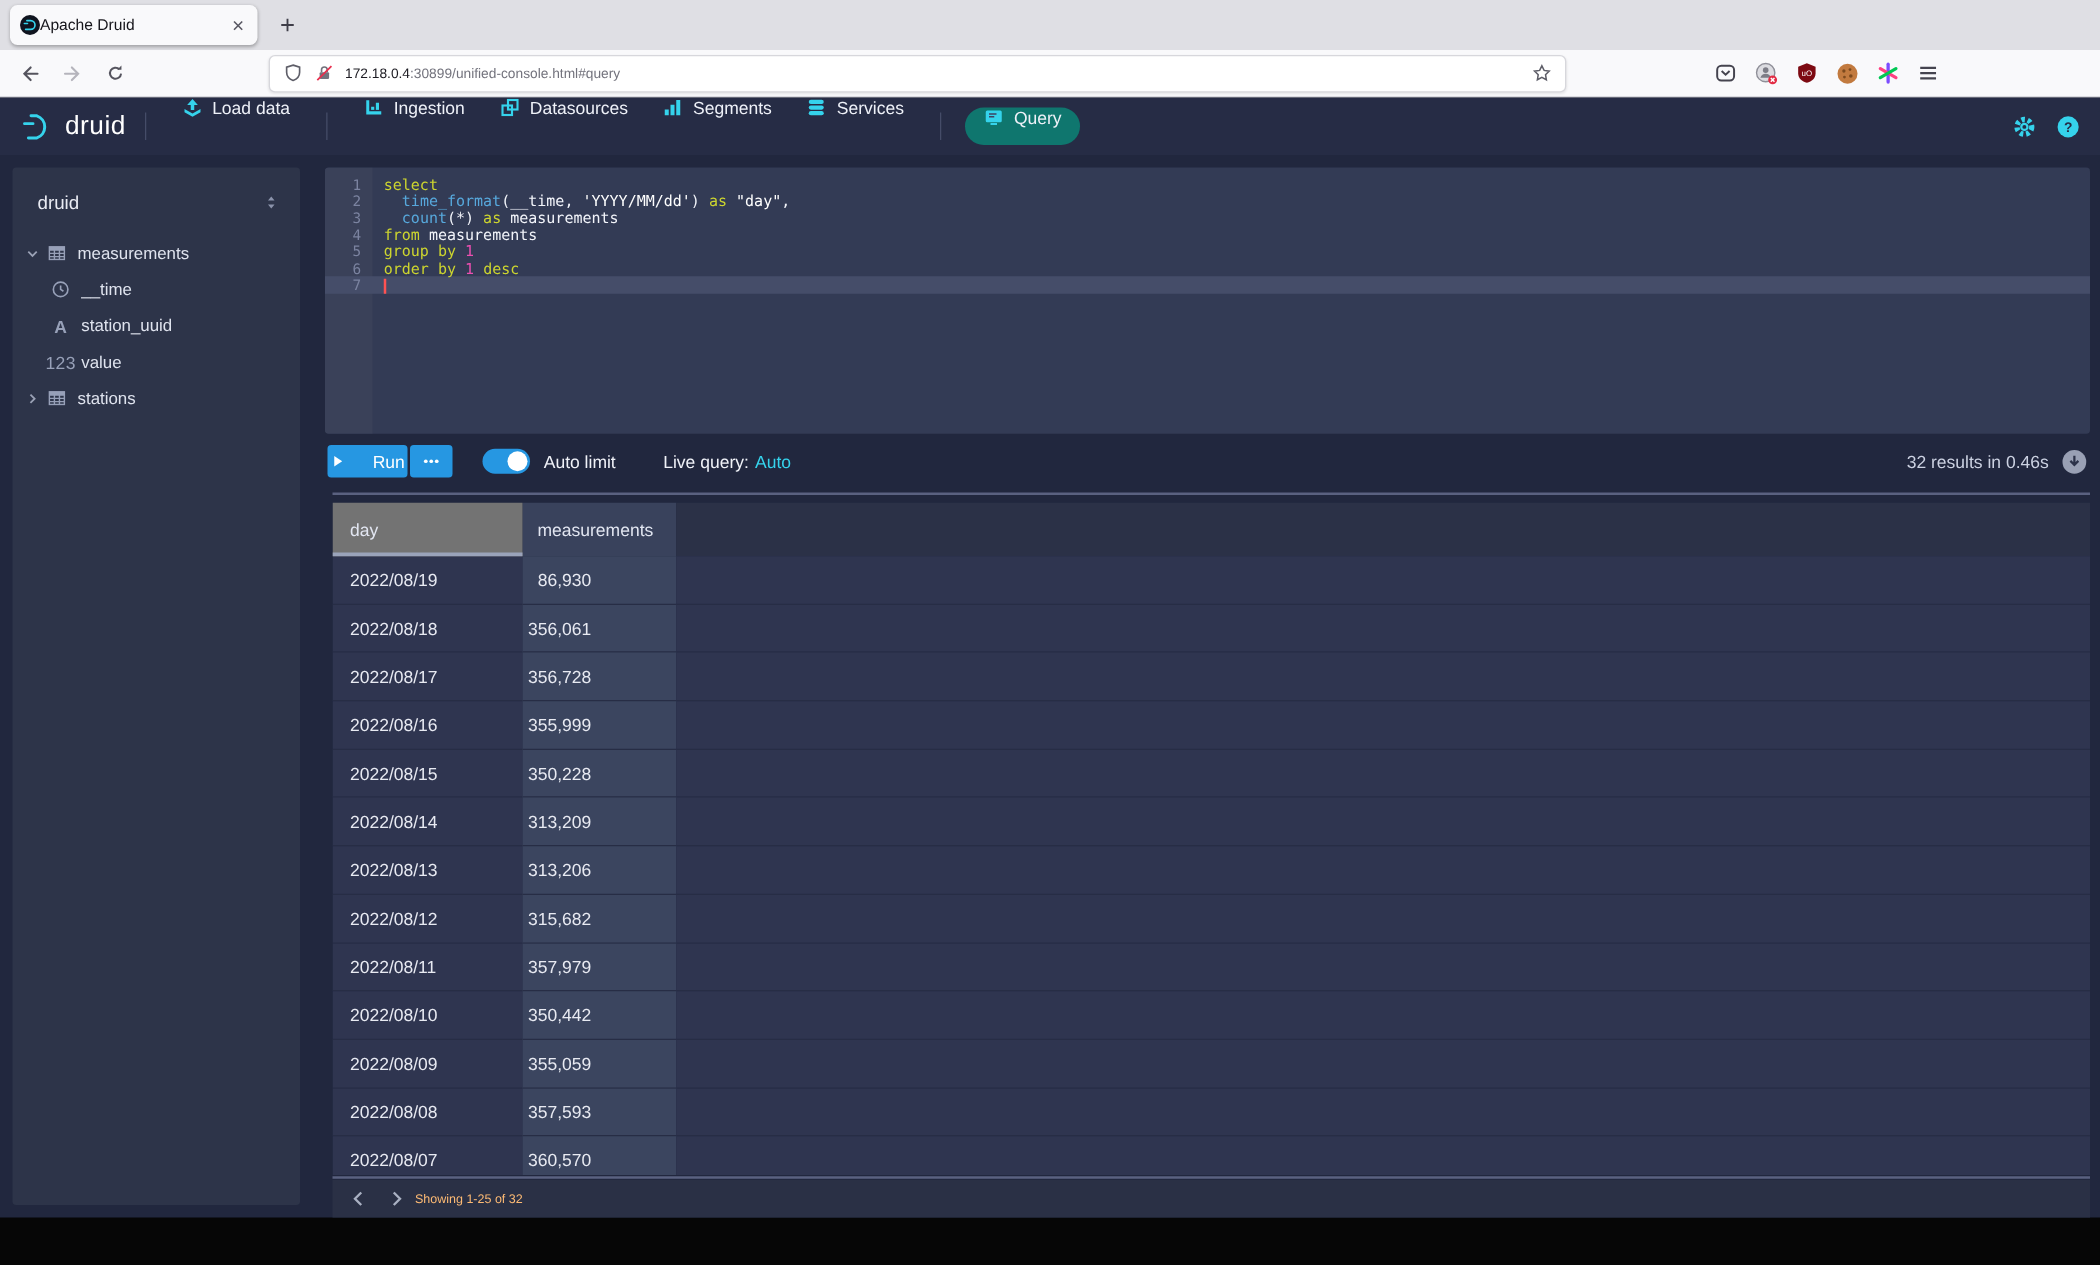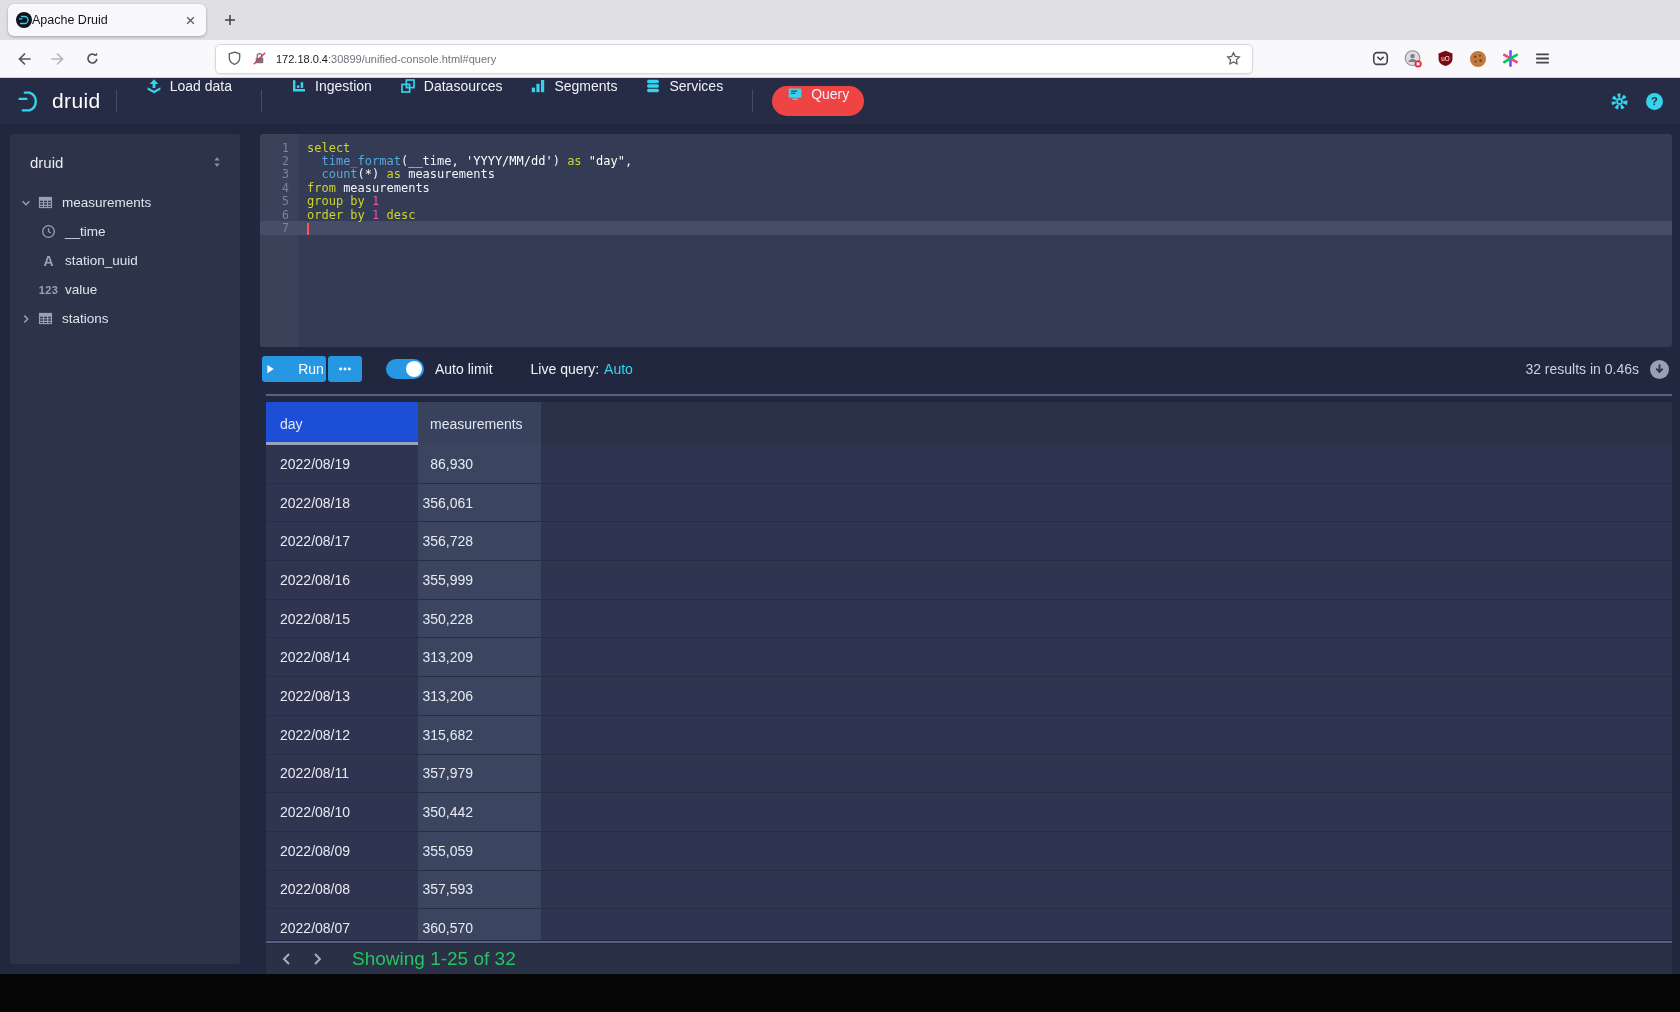--- a/index.html
+++ b/index.html
@@ -32,41 +32,41 @@
   .url-host{color:#1c1b22}
   .url-rest{color:#73737d}
   .ext-icons{margin-left:112px;display:flex;align-items:center;gap:13px}
 
   
   .navbar{height:46px;background:#262c45;display:flex;align-items:center;padding:0 16px;position:relative}
   .brand{display:flex;align-items:center;gap:9px}
   .brand-text{color:#fff;font-size:21px;letter-spacing:.4px}
   .nav-divider{width:1px;height:22px;background:#454c68;margin:0 15px}
   .nav-item{display:flex;align-items:flex-start;gap:8px;color:#eef1f8;font-size:14px;margin:0 14px;height:46px;cursor:default}
-  .nav-item.active{background:#ef4444;border-radius:16px;height:30px;padding:0 15px;margin:0 0 0 4px}
+  .nav-item.active{background:#0f766e;border-radius:16px;height:30px;padding:0 15px;margin:0 0 0 4px}
   .nav-ico{display:flex;align-items:center}
   .nav-right{position:absolute;right:16px;display:flex;gap:16px;align-items:center}
 
   
   .main{position:relative;height:850px;background:#21273e}
 
   
   .sidebar{position:absolute;left:10px;top:10px;width:230px;height:830px;background:#2d3449;border-radius:3px}
   .schema-row{height:44px;margin-top:6px;display:flex;align-items:center;justify-content:space-between;
     padding:0 16px 0 20px}
   .schema-name{color:#e9ebf3;font-size:15px}
   .tree{padding-top:4px}
   .tree-item{height:29px;display:flex;align-items:center;color:#dfe3ee;font-size:13.5px}
   .tree-item.lvl0{padding-left:8px}
   .tree-item.lvl1{padding-left:26px}
   .tw-exp{width:15px;display:flex;align-items:center;justify-content:center;flex:none}
   .tw-ico{width:21px;display:flex;align-items:center;justify-content:center;flex:none;margin-left:2px;color:#97a0b8}
   .tw-label{margin-left:6px}
   .t-a{font-size:14px;font-weight:700;color:#97a0b8}
-  .t-123{font-size:11px;font-weight:700;letter-spacing:.3px;color:#97a0b8}
+  .t-123{font-size:14px;font-weight:400;letter-spacing:.3px;color:#97a0b8}
 
   
   .editor{position:absolute;left:260px;top:10px;width:1412px;height:213px;background:#333b55;border-radius:3px;
     overflow:hidden;font-family:"DejaVu Sans Mono",monospace;font-size:12px}
   .ed-gutter-bg{position:absolute;left:0;top:0;bottom:0;width:38px;background:#3a4159}
   .ed-rows{position:relative;padding-top:7px}
   .ed-row{display:flex;height:13.4px;align-items:center}
   .ed-row.active{background:#454d69}
   .gut{width:38px;flex:none;text-align:right;padding-right:9px;color:#7b83a0;font-size:11.5px}
   .code{padding-left:9px;white-space:pre;color:#f2f4fa}
@@ -89,35 +89,35 @@
   .results{color:#ccd2e2;font-size:14px;margin-right:10px}
 
   
   .sep-top{position:absolute;left:266px;width:1406px;top:270px;height:2px;background:#5a6180}
   .sep-bottom{position:absolute;left:266px;width:1406px;top:817px;height:2px;background:#5a6180}
 
   
   .rtable{position:absolute;left:266px;top:278px;width:1406px;height:538px;overflow:hidden;font-size:14px}
   .thead{display:flex;height:43px}
   .th{display:flex;align-items:center;color:#e2e6f1}
-  .th-day{width:152px;background:#1d4ed8;padding-left:14px;position:relative}
+  .th-day{width:152px;background:#737373;padding-left:14px;position:relative}
   .th-day::after{content:"";position:absolute;left:0;right:0;bottom:0;height:3px;background:#9aa3ba}
   .th-meas{width:123px;background:#39425c;padding-left:12px}
   .th-fill{flex:1;background:#2b3147}
   .tr{display:flex;height:38.7px}
   .td{display:flex;align-items:center;color:#e8eaf2;border-bottom:1px solid #272d45}
   .td-day{width:152px;background:#2f3550;padding-left:14px}
   .td-meas{width:123px;background:#3b455f;justify-content:flex-end;padding-right:68px}
   .td-fill{flex:1;background:#2f3550}
 
   
   .pager{position:absolute;left:266px;width:1406px;top:820px;height:30px;background:#2a3045;display:flex;
     align-items:center;padding-left:6px}
   .pg-btn{width:30px;height:30px;display:flex;align-items:center;justify-content:center}
-  .pg-label{margin-left:20px;color:#22c55e;font-size:19px}
+  .pg-label{color:#fdba74;font-size:10px}
 
   .bottomstrip{height:10px;background:#060606}
 </style>
 </head>
 <body>
 
 <div class="window">
 
 
   <div class="tabbar">

